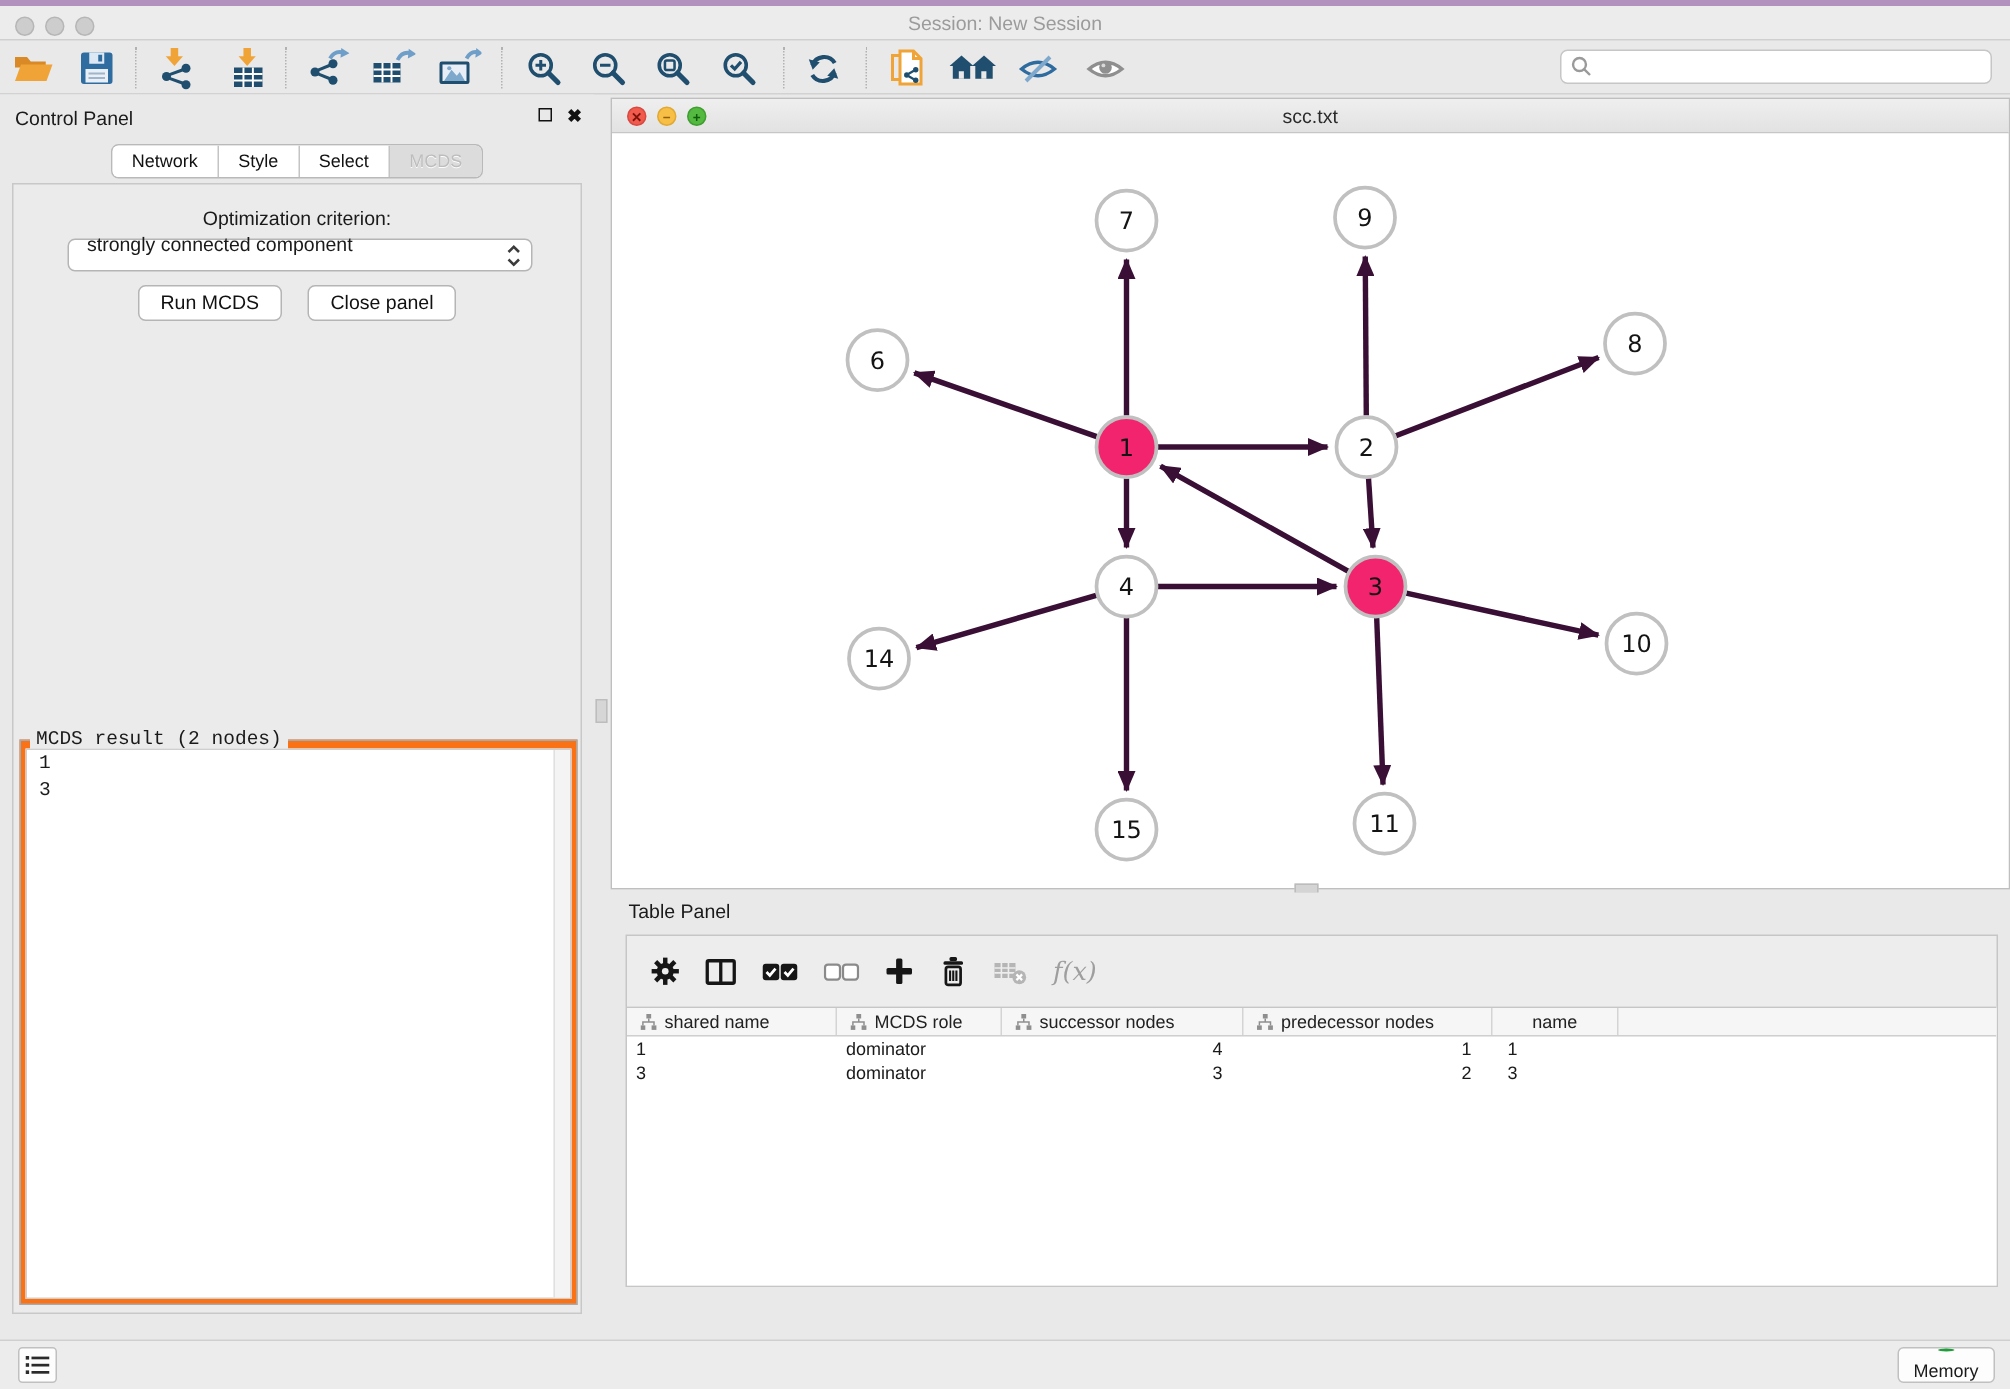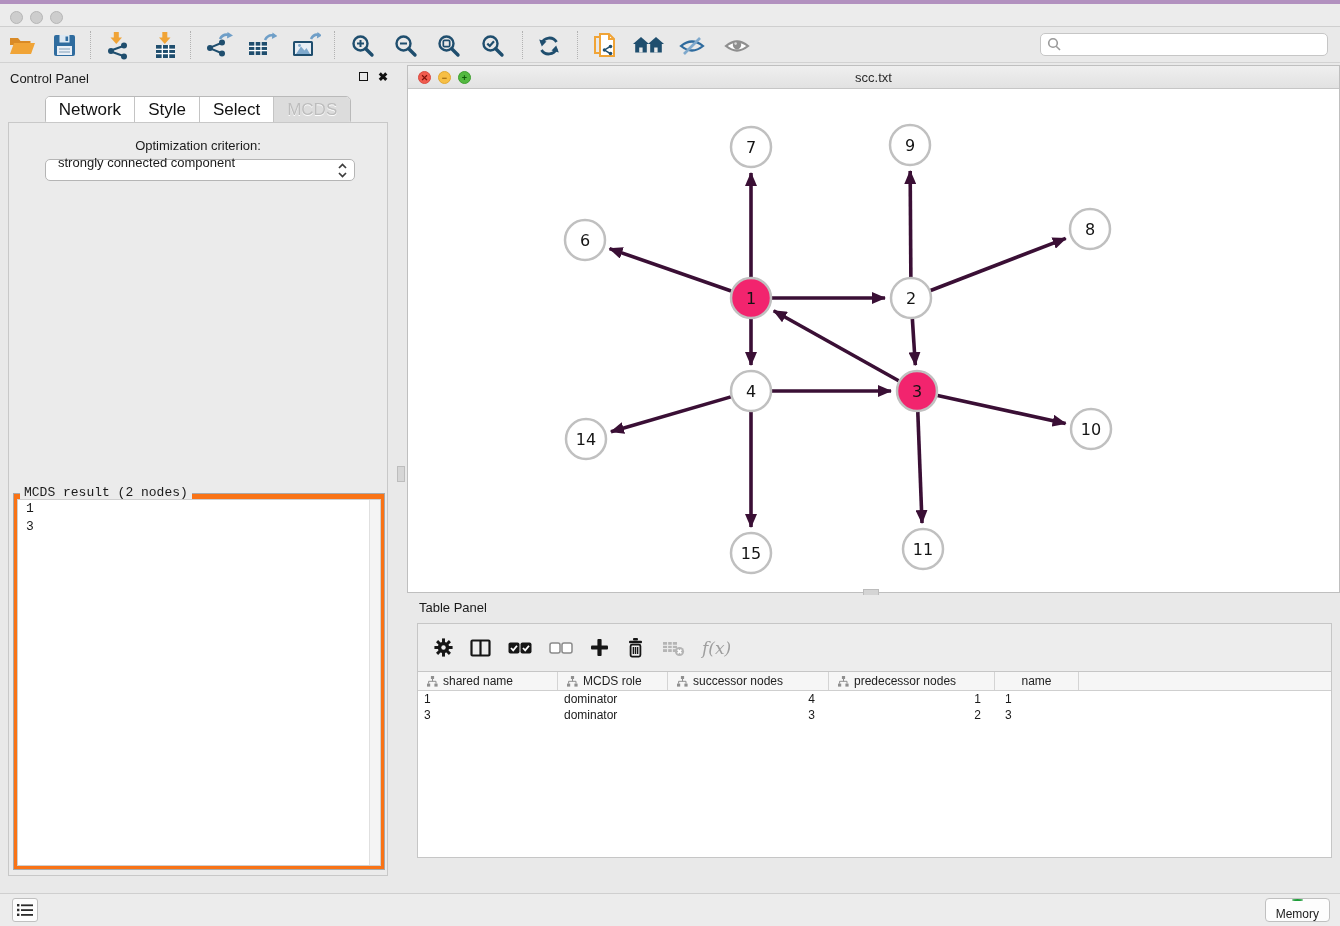--- a/index.html
+++ b/index.html
@@ -20,21 +20,21 @@
   .searchbox input { border:none; outline:none; flex:1; font-size:12px; background:transparent; font-family:"Liberation Sans",sans-serif; }
 
   
   .control-panel { position:absolute; left:0; top:63px; width:396px; height:830px; background:#e9e9e9; }
   .cp-header { position:absolute; left:0; top:6px; width:100%; height:20px; }
   .cp-title { position:absolute; left:10px; top:2px; font-size:13px; color:#1a1a1a; }
   .panel-btn { position:absolute; top:2px; width:14px; height:14px; text-align:center; line-height:13px; font-weight:bold; color:#111; font-size:12px; cursor:default; }
   .float-glyph { display:inline-block; width:9px; height:9px; border:1.5px solid #111; }
   .cp-tabs { position:absolute; left:0; top:33px; width:100%; display:flex; justify-content:center; }
   .seg { display:inline-flex; border:1px solid #b9b9b9; border-radius:5px; overflow:hidden; background:#fff; }
-  .seg .tab { padding:3px 13px 4px; font-size:17px; background:#fff; color:#111; border-right:1px solid #c4c4c4; cursor:default; }
+  .seg .tab { padding:3px 13px 4px; font-size:12px; background:#fff; color:#111; border-right:1px solid #c4c4c4; cursor:default; }
   .seg .tab:last-child { border-right:none; }
   .seg .tab.disabled-active { background:#dcdcdc; color:#bdbdbd; text-shadow:0 1px 0 rgba(255,255,255,.9); }
   .cp-content { position:absolute; left:8px; top:59px; width:380px; height:754px; background:#ebebeb; border:1px solid #c8c8c8; }
   .opt-label { position:absolute; left:0; width:100%; top:15px; text-align:center; font-size:13px; }
   .mac-select { position:absolute; left:36px; top:36px; width:310px; height:22px; background:#fff; border:1px solid #b5b5b5; border-radius:5px; display:flex; align-items:center; padding:0 24px 16px 12px; font-size:13px; cursor:default; }
   .mac-select .arrows { position:absolute; right:7px; top:3px; }
   .btn { display:inline-block; background:#fff; border:1px solid #b5b5b5; border-radius:5px; padding:3px 14px 4px; font-size:13px; color:#111; cursor:default; }
   .cp-buttons { position:absolute; top:67px; width:100%; text-align:center; }
   .cp-buttons .btn { margin:0 7px; }
   .result-box { position:absolute; left:4px; top:370px; width:372px; height:377px; border:1px solid #a9a9a9; background:#f97316;font-family:Liberation Mono, monospace; }
@@ -86,20 +86,21 @@
   .mem-dot { width:11px; height:11px; border-radius:50%; background:#1f9d3a; }
 </style>
 </head>
 <body>
 
 <div class="accent-strip"></div>
 <div class="titlebar">
   <span class="tl-dot" style="left:10px"></span>
   <span class="tl-dot" style="left:30px"></span>
   <span class="tl-dot" style="left:50px"></span>
+  <div class="win-title">Session: New Session</div>
 </div>
 
 <div class="toolbar">
   <div class="tbtn" style="left:4px">
     <svg width="27" height="22" viewBox="0 0 27 22">
         <path d="M1 3 h8 l2.5 3 h10 v4 H1 z" fill="#d98a26"></path>
         <path d="M1 19 L5 8 H26 L22 19 Z" fill="#f0a437"></path>
       </svg>
   </div>
   <div class="tbtn" style="left:46px">
@@ -269,20 +270,24 @@
   <div class="cp-content">
     <div class="opt-label">Optimization criterion:</div>
     <div class="mac-select">
       <span>strongly connected component</span>
       <span class="arrows">
         <svg width="9" height="15" viewBox="0 0 9 15">
             <path d="M1 5 L4.5 1.5 L8 5" stroke="#3c3c3c" stroke-width="1.7" fill="none"></path>
             <path d="M1 10 L4.5 13.5 L8 10" stroke="#3c3c3c" stroke-width="1.7" fill="none"></path>
           </svg>
       </span>
+    </div>
+    <div class="cp-buttons">
+      <span class="btn">Run MCDS</span>
+      <span class="btn">Close panel</span>
     </div>
     <div class="result-box">
       <span class="result-legend">MCDS result (2 nodes)</span>
       <div class="result-area">
         <div class="result-line">1</div>
         <div class="result-line">3</div>
         <div class="result-scroll"></div>
       </div>
     </div>
   </div>

